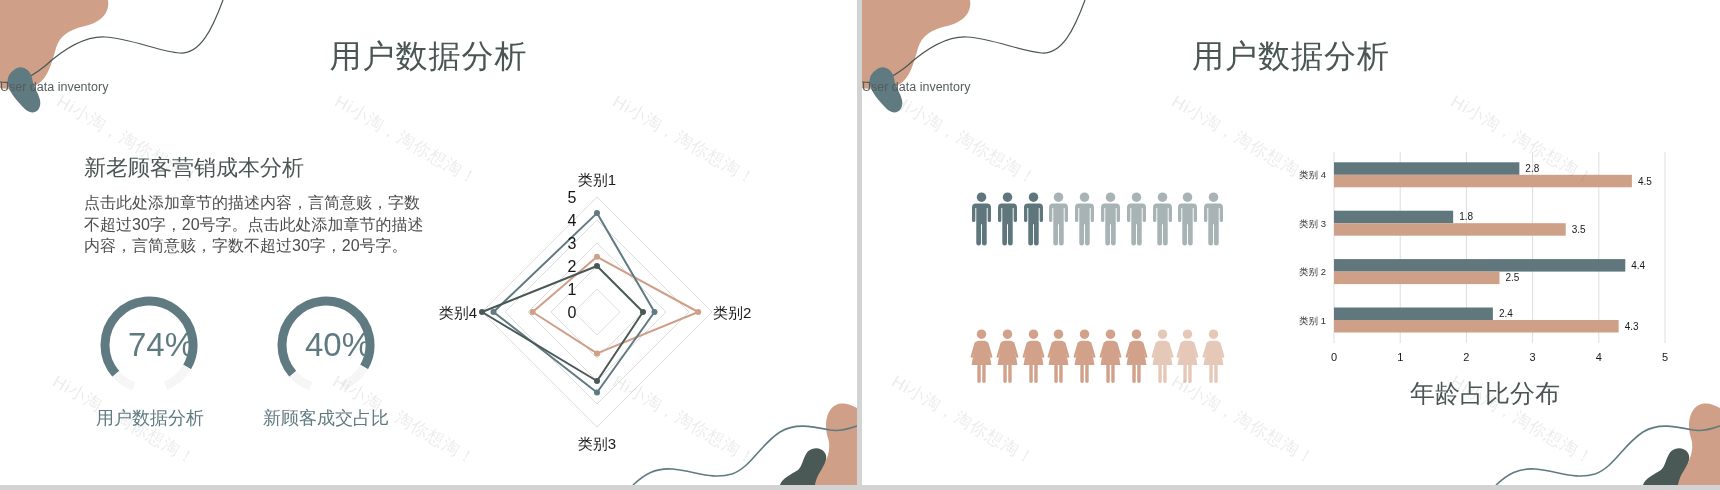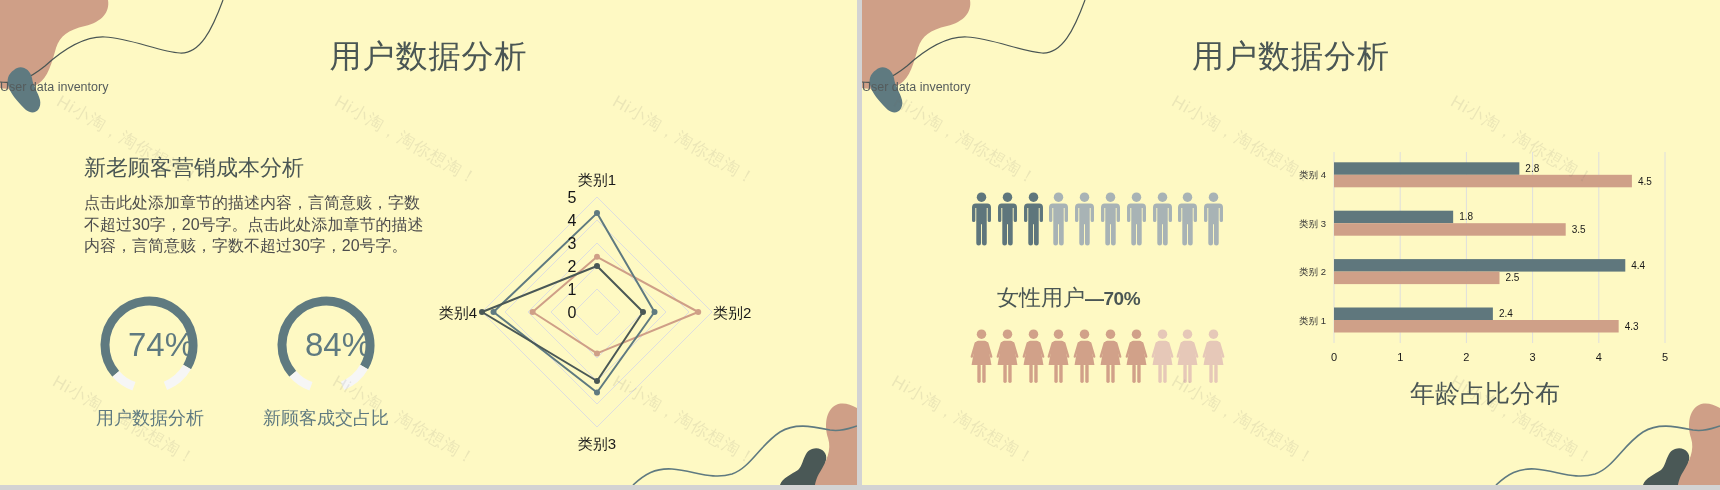--- a/index.html
+++ b/index.html
@@ -2,21 +2,21 @@
 <html><head>
 <meta charset="utf-8">
 <style>
   html, body { margin:0; padding:0; }
   body {
     width:1720px; height:490px; position:relative; overflow:hidden;
     background:#d3d3d3;
     font-family:"Liberation Sans", "DejaVu Sans", sans-serif;
   }
   .slide {
-    position:absolute; top:0; height:485px; background:#fef9c3; overflow:hidden;
+    position:absolute; top:0; height:485px; background:#ffffff; overflow:hidden;
   }
   #slide-left { left:0; width:857px; }
   #slide-right { left:862px; width:858px; }
   .layer-svg { position:absolute; left:0; top:0; }
   .title {
     position:absolute; left:0; width:100%; top:36px; text-align:center;
     font-size:32px; color:#4a5654; letter-spacing:1px; line-height:40px;
   }
   .subtitle {
     position:absolute; left:0; width:100%; top:79px; text-align:left;
@@ -88,21 +88,21 @@
     <div class="gauge-value">74%</div>
   </div>
   <div class="gauge-label" style="left:70px;">用户数据分析</div>
 
   <div class="gauge" style="left:276px;">
     <svg width="100" height="100">
       <path d="M16.79,78.87 A44,44 0 1 1 88.1,72" fill="none" stroke="#5f7a80" stroke-width="9"></path>
       <path d="M34.95,91.35 A44,44 0 0 1 16.79,78.87" fill="none" stroke="#f6f6f6" stroke-width="9"></path>
       <path d="M88.1,72 A44,44 0 0 1 66.48,90.8" fill="none" stroke="#f6f6f6" stroke-width="9"></path>
     </svg>
-    <div class="gauge-value">84%</div>
+    <div class="gauge-value">40%</div>
   </div>
   <div class="gauge-label" style="left:246px;">新顾客成交占比</div>
 
   <svg id="radar-svg" class="layer-svg" width="857" height="485">
       <g>
         <polygon points="597.0,289.0 620.0,312.0 597.0,335.0 574.0,312.0" fill="none" stroke="#dedede" stroke-width="1"></polygon>
         <polygon points="597.0,266.0 643.0,312.0 597.0,358.0 551.0,312.0" fill="none" stroke="#dedede" stroke-width="1"></polygon>
         <polygon points="597.0,243.0 666.0,312.0 597.0,381.0 528.0,312.0" fill="none" stroke="#dedede" stroke-width="1"></polygon>
         <polygon points="597.0,220.0 689.0,312.0 597.0,404.0 505.0,312.0" fill="none" stroke="#dedede" stroke-width="1"></polygon>
         <polygon points="597.0,197.0 712.0,312.0 597.0,427.0 482.0,312.0" fill="none" stroke="#dedede" stroke-width="1"></polygon>
@@ -190,23 +190,20 @@
       <svg width="23" height="55" viewBox="0 0 24 58" style="left: 206.4px;">
         <circle cx="12" cy="5.5" r="5" fill="#a8b3b5"></circle>
         <path d="M2 16 a4 4 0 0 1 4 -4 h12 a4 4 0 0 1 4 4 v14 a1.75 1.75 0 0 1 -3.5 0 v-13 h-1 v37 a2.5 2.5 0 0 1 -5 0 v-20 h-1 v20 a2.5 2.5 0 0 1 -5 0 v-37 h-1 v13 a1.75 1.75 0 0 1 -3.5 0 z" fill="#a8b3b5"></path>
       </svg>
       <svg width="23" height="55" viewBox="0 0 24 58" style="left: 232.2px;">
         <circle cx="12" cy="5.5" r="5" fill="#a8b3b5"></circle>
         <path d="M2 16 a4 4 0 0 1 4 -4 h12 a4 4 0 0 1 4 4 v14 a1.75 1.75 0 0 1 -3.5 0 v-13 h-1 v37 a2.5 2.5 0 0 1 -5 0 v-20 h-1 v20 a2.5 2.5 0 0 1 -5 0 v-37 h-1 v13 a1.75 1.75 0 0 1 -3.5 0 z" fill="#a8b3b5"></path>
       </svg>
     </div>
 
-  <div class="gender-heading" style="top:284px;">
-    <span>女性用户</span><span class="val">—70%</span>
-  </div>
   <div id="female-row" class="icon-row" style="top:329px; width:262px;">
       <svg width="23" height="55" viewBox="0 0 24 58" style="left: 0px;">
         <circle cx="12" cy="5.5" r="5" fill="#d1a189"></circle>
         <path d="M8.5,12.5 h7 a3,3 0 0 1 2.7,1.8 L22.5,38 h-21 L5.8,14.3 a3,3 0 0 1 2.7,-1.8 z" fill="#d1a189"></path>
         <line x1="6" y1="15" x2="1.8" y2="29" stroke="#d1a189" stroke-width="2.6" stroke-linecap="round"></line>
         <line x1="18" y1="15" x2="22.2" y2="29" stroke="#d1a189" stroke-width="2.6" stroke-linecap="round"></line>
         <rect x="7.6" y="37" width="3.6" height="20" rx="1.8" fill="#d1a189"></rect>
         <rect x="12.8" y="37" width="3.6" height="20" rx="1.8" fill="#d1a189"></rect>
       </svg>
       <svg width="23" height="55" viewBox="0 0 24 58" style="left: 25.8px;">

